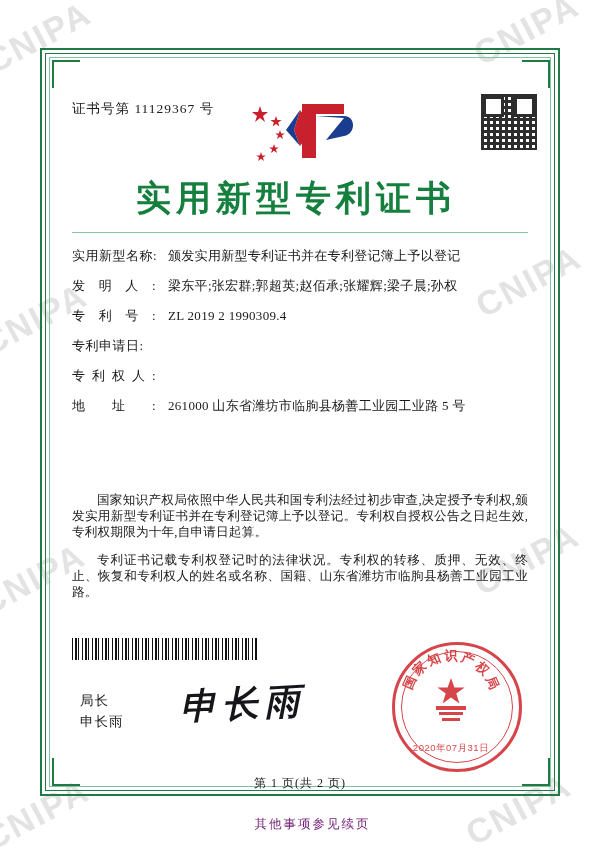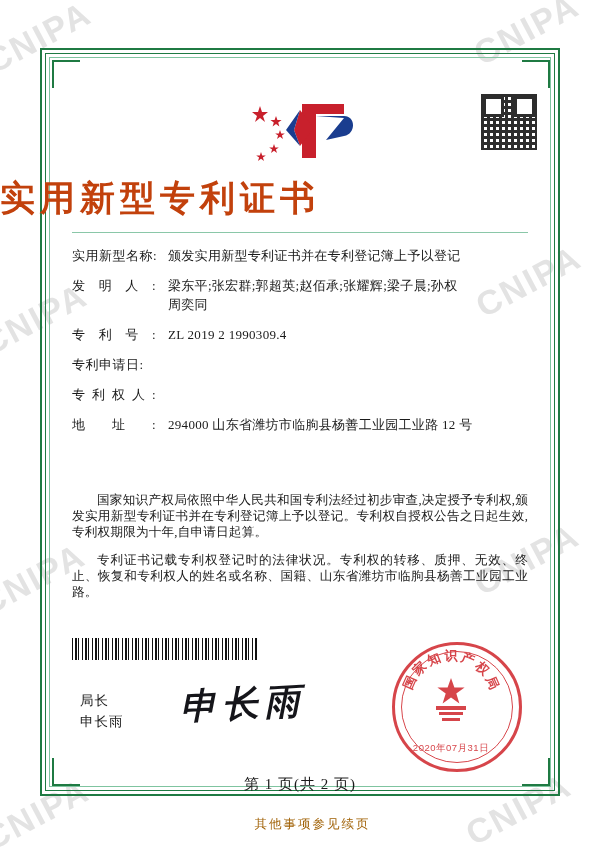--- a/index.html
+++ b/index.html
@@ -129,25 +129,25 @@
     display: flex;
     align-items: center;
     justify-content: center;
   }
 
   
   .title {
     position: absolute;
     left: 0; right: 8px;
     top: 175px;
-    text-align: left;
+    text-align: center;
     font-size: 35px;
     font-weight: bold;
     letter-spacing: 5px;
-    color: #c2410c;
+    color: #15803d;
   }
   .title-rule {
     position: absolute;
     left: 72px;
     width: 456px;
     top: 232px;
     border-top: 1px solid #8ac7a8;
   }
 
   
@@ -274,31 +274,31 @@
     font-family: "Liberation Sans", sans-serif;
     letter-spacing: 0.5px;
   }
 
   
   .page-num {
     position: absolute;
     left: 0; right: 0;
     top: 775px;
     text-align: center;
-    font-size: 15px;
+    font-size: 12px;
     letter-spacing: 1px;
   }
   .footnote {
     position: absolute;
     left: 0; right: 0;
     top: 816px;
     text-align: center;
     font-size: 12.5px;
     letter-spacing: 2px;
-    color: #a16207;
+    color: #701a75;
     margin-left: 25px;
   }
 </style>
 </head>
 <body>
 
 <div class="watermarks">
   <div class="wm w1">CNIPA</div>
   <div class="wm w2">CNIPA</div>
   <div class="wm w3">CNIPA</div>
@@ -312,20 +312,21 @@
 <div class="page">
 
   <div class="frame-outer"></div>
   <div class="frame-inner"></div>
   <div class="frame-hair"></div>
   <div class="corner tl"></div>
   <div class="corner tr"></div>
   <div class="corner bl"></div>
   <div class="corner br"></div>
 
+  <div class="cert-no">证书号第 11129367 号</div>
 
   <div class="qr"></div>
 
   <div class="logo">
     <svg width="120" height="62" viewBox="0 0 120 62" aria-hidden="true">
       <path d="M62 4 L104 4 L104 14 L76 14 L76 58 L62 58 Z" fill="#c8202c"></path>
       <path d="M76 16 L104 16 C116 16 116 34 104 36 L86 40 L104 18 Z" fill="#1a3d8f"></path>
       <path d="M60 10 L74 28 L60 46 L54 30 Z" fill="#c8202c"></path>
       <path d="M60 10 L54 30 L60 46 L46 30 Z" fill="#1a3d8f"></path>
       <g fill="#c8202c">
@@ -350,21 +351,20 @@
 
     <div class="field">
       <div class="f-label spread">
         <span>发</span>
         <span>明</span>
         <span>人</span>
         <span>:</span>
       </div>
       <div class="f-value">
         <span>梁东平;张宏群;郭超英;赵佰承;张耀辉;梁子晨;孙权</span>
-        <span class="sub">周奕同</span>
       </div>
     </div>
 
     <div class="field">
       <div class="f-label spread">
         <span>专</span>
         <span>利</span>
         <span>号</span>
         <span>:</span>
       </div>
@@ -384,21 +384,21 @@
         <span>:</span>
       </div>
     </div>
 
     <div class="field">
       <div class="f-label spread">
         <span>地</span>
         <span>址</span>
         <span>:</span>
       </div>
-      <div class="f-value">294000  山东省潍坊市临朐县杨善工业园工业路 12 号</div>
+      <div class="f-value">261000  山东省潍坊市临朐县杨善工业园工业路 5 号</div>
     </div>
 
 
   </div>
 
   <div class="para p1">国家知识产权局依照中华人民共和国专利法经过初步审查,决定授予专利权,颁发实用新型专利证书并在专利登记簿上予以登记。专利权自授权公告之日起生效,专利权期限为十年,自申请日起算。</div>
   <div class="para p2">专利证书记载专利权登记时的法律状况。专利权的转移、质押、无效、终止、恢复和专利权人的姓名或名称、国籍、山东省潍坊市临朐县杨善工业园工业路。</div>
 
   <div class="barcode"></div>
 

